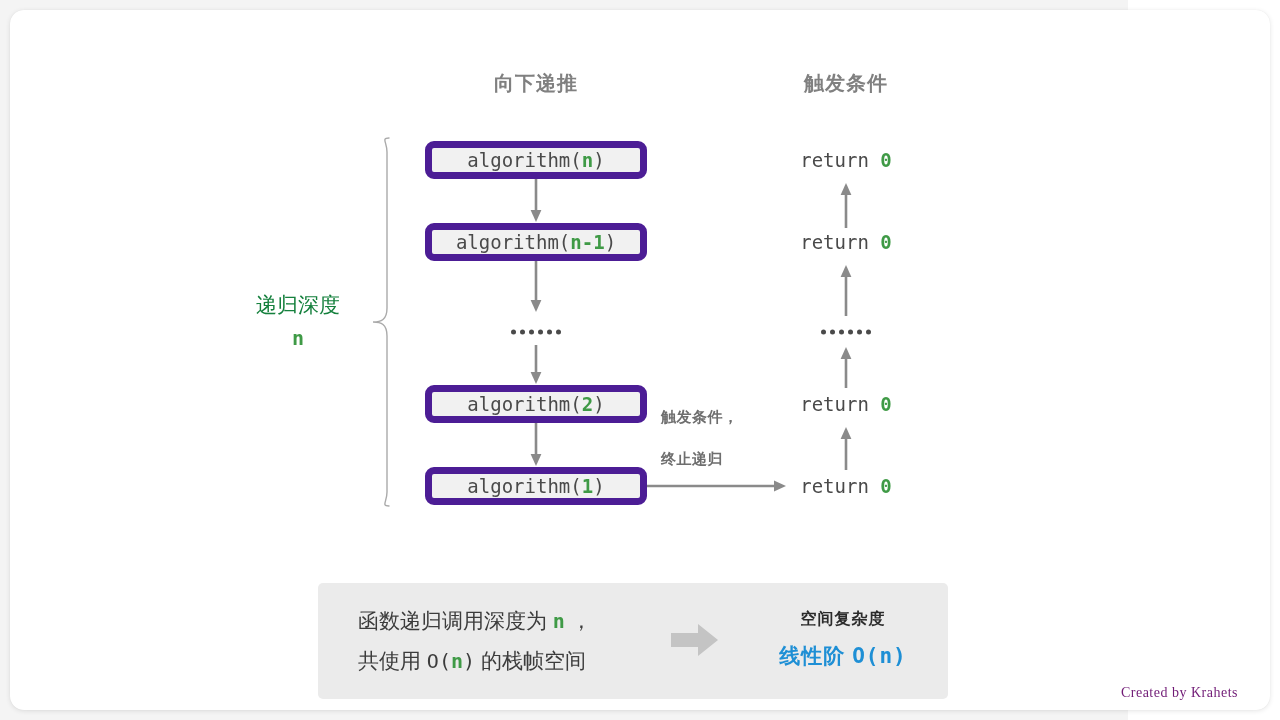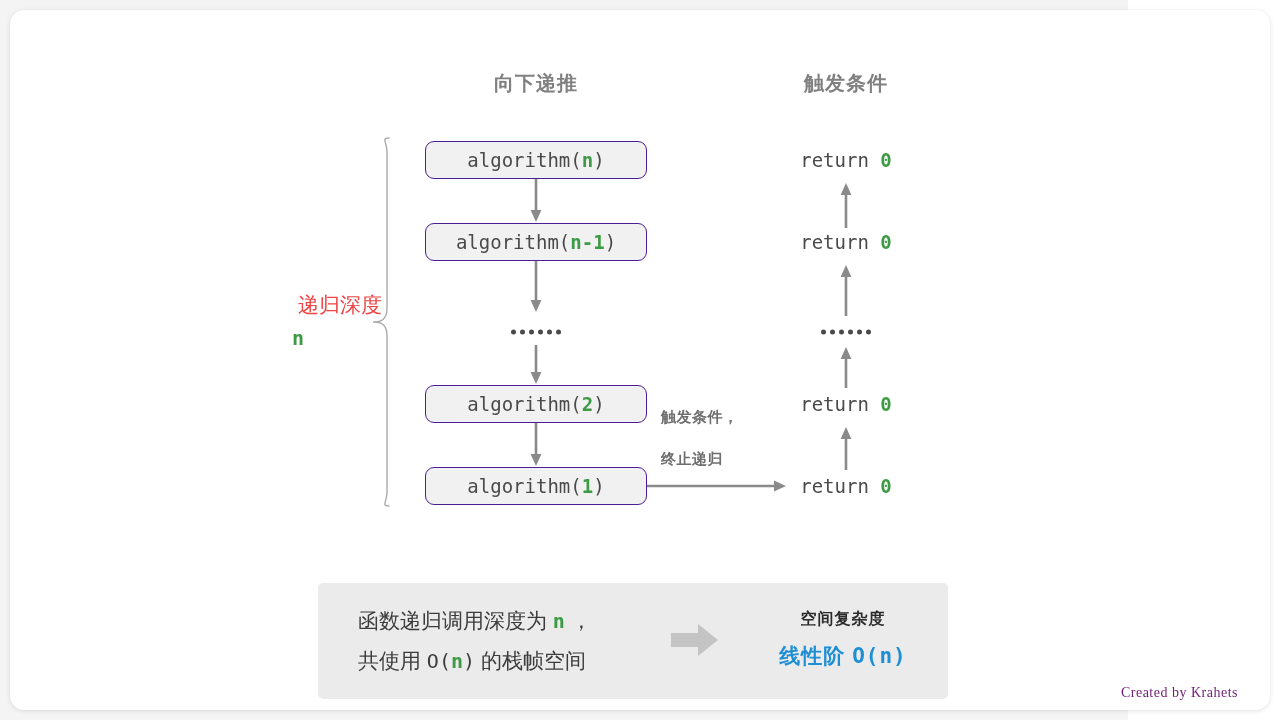--- a/index.html
+++ b/index.html
@@ -44,21 +44,21 @@
   #head-up   { left: 836px; top: 60px; }
 
   
   .call-box {
     position: absolute;
     left: 415px;
     width: 222px;
     height: 38px;
     box-sizing: border-box;
     background: #f1f1f1;
-    border: 1px solid #4c1d95;
+    border: 7px solid #4c1d95;
     border-radius: 9px;
     display: flex;
     align-items: center;
     justify-content: center;
     font-family: "DejaVu Sans Mono", "Liberation Mono", monospace;
     font-size: 19px;
     color: #4a4a4a;
     letter-spacing: 0px;
   }
   .call-box .arg {
@@ -111,22 +111,21 @@
   .depth-label {
     position: absolute;
     left: 288px;
     transform: translateX(-50%);
     text-align: center;
     white-space: nowrap;
   }
   #depth-text {
     top: 281px;
     font-size: 21px;
-    color: #ef4444;
-    margin-left: 42px;
+    color: #15803d;
   }
   #depth-value {
     top: 316px;
     font-size: 20px;
     font-weight: bold;
     color: #3f9a46;
     font-family: "DejaVu Sans Mono", "Liberation Mono", monospace;
   }
 
   

